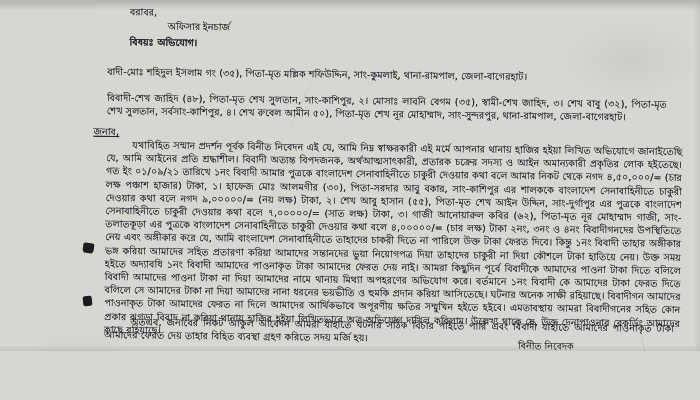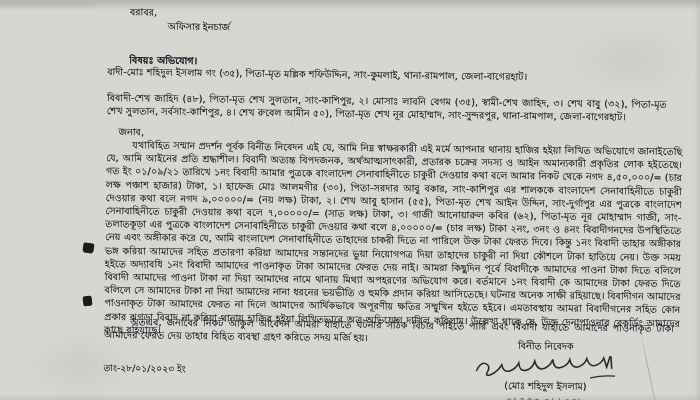--- a/index.html
+++ b/index.html
@@ -2,21 +2,21 @@
 <html><head>
 <meta charset="utf-8">
 <style>
   html,body{margin:0;padding:0;}
   body{
     width:700px;height:400px;overflow:hidden;
     font-family:"DejaVu Sans",sans-serif;
     background:#d8d6d1;
   }
   .scan{
-    position:relative;width:700px;height:400px;overflow:hidden;
+    position:relative;width:700px;height:351px;overflow:hidden;
     background:
       radial-gradient(ellipse at 55% 40%, #fcfbf8 0%, #f7f6f2 55%, #edecе7 100%),
       #f4f3ef;
   }
   
   .edge-top{
     position:absolute;left:0;top:0;width:700px;height:10px;
     background:linear-gradient(to bottom, rgba(150,148,142,.55), rgba(150,148,142,0));
     pointer-events:none;
   }
@@ -56,24 +56,24 @@
   .doc{
     position:absolute;left:0;top:0;width:700px;height:400px;
     transform:rotate(.7deg);transform-origin:110px 10px;
     color:#23222a;
     text-shadow:0 0 .5px rgba(35,34,42,.75);
   }
   .t{position:absolute;font-size:9.5px;line-height:12.5px;letter-spacing:.1px;}
   .addr-label{left:130px;top:6px;}
   .addr-1{left:168px;top:20px;font-family:Liberation Serif, serif;}
   .addr-2{left:168px;top:34px;}
-  .subject{left:130px;top:54px;font-weight:bold;}
+  .subject{left:130px;top:36px;font-weight:bold;}
   .plaintiff{left:108px;top:66px;width:552px;text-align:justify;}
   .defendants{left:108px;top:92px;width:560px;text-align:justify;}
-  .salutation{left:120px;top:126px;}
+  .salutation{left:95px;top:126px;text-decoration:underline;}
   .body-para{left:108px;top:138px;width:576px;text-align:justify;text-indent:26px;line-height:13.2px;}
   .closing-para{left:108px;top:316px;width:570px;text-align:justify;text-indent:26px;}
   .date-line{left:108px;top:362px;font-size:9px;}
   .sig-block{position:absolute;left:455px;top:334px;width:190px;text-align:center;}
   .sig-label{font-size:9.5px;}
   .sig-svg{display:block;margin:1px auto -2px auto;}
   .sig-name{font-size:9.5px;}
   .sig-phone{font-size:9.5px;letter-spacing:.6px;}
 </style>
 </head>

